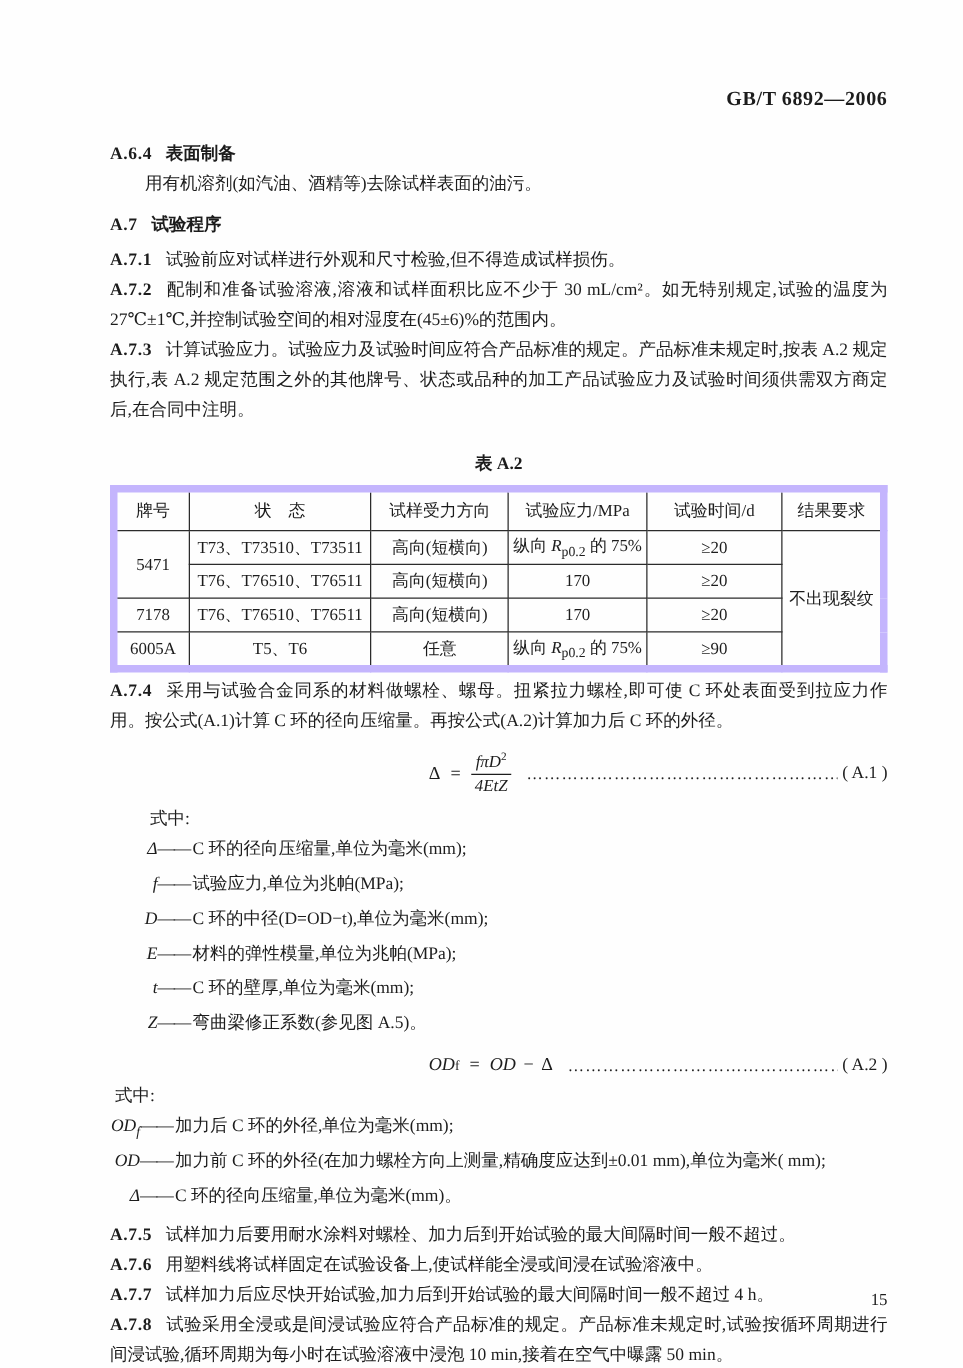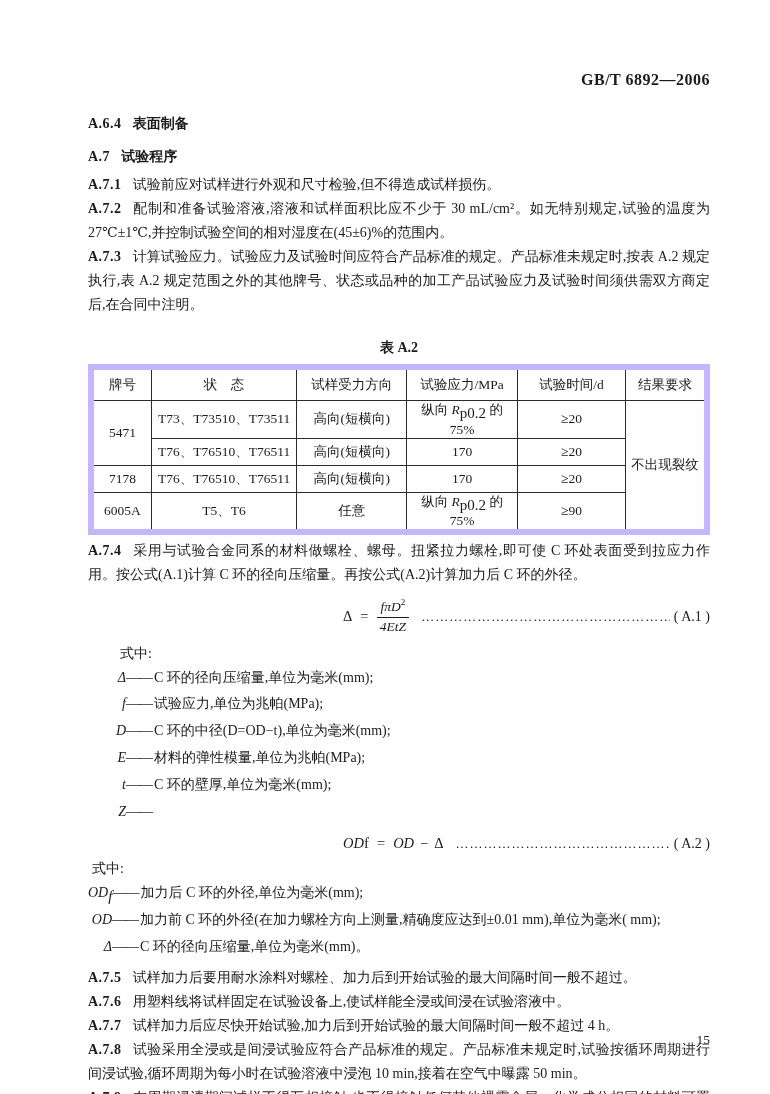--- a/index.html
+++ b/index.html
@@ -25,21 +25,21 @@
   
   .tbl-title{text-align:center;font-weight:700;font-size:14px;margin:19px 0 4px;line-height:24px;}
   table{width:100%;border-collapse:collapse;table-layout:fixed;border:6px solid #c4b5fd;}
   th,td{
     border:1px solid #2b2b2b;text-align:center;vertical-align:middle;
     font-size:13.5px;font-weight:400;padding:0 2px;
   }
   th{height:30px;}
   td{height:26px;}
   td i,th i{font-style:italic;font-family:"Liberation Serif",serif;}
-  sub{font-size:15px;}
+  sub{font-size:11px;}
   sup{font-size:9px;}
   
   .formula-row{display:flex;align-items:center;padding-left:255px;font-size:14.5px;}
   .f-a1{margin:10px 0 6px;}
   .f-a2{margin:9px 0 5px;}
   .f-left{display:inline-flex;align-items:center;white-space:nowrap;}
   .f-eq{margin:0 8px;}
   .f-op{margin:0 6px;}
   .f-left i{font-style:italic;}
   .frac{display:inline-block;text-align:center;vertical-align:middle;font-size:13.5px;line-height:1.25;}
@@ -66,20 +66,21 @@
 <body>
 
 <div class="page">
   <div class="content">
 
     <div class="doc-code">GB/T 6892—2006</div>
 
     <p class="h-sec mt-a64">
       <span class="num">A.6.4</span><span>表面制备</span>
     </p>
+    <p class="body ind2">用有机溶剂(如汽油、酒精等)去除试样表面的油污。</p>
 
     <p class="h-sec mt-a7">
       <span class="num">A.7</span><span>试验程序</span>
     </p>
 
     <p class="body mt-sm">
       <span class="num">A.7.1</span><span>试验前应对试样进行外观和尺寸检验,但不得造成试样损伤。</span>
     </p>
     <p class="body">
       <span class="num">A.7.2</span><span>配制和准备试验溶液,溶液和试样面积比应不少于 30 mL/cm²。如无特别规定,试验的温度为 27℃±1℃,并控制试验空间的相对湿度在(45±6)%的范围内。</span>
@@ -179,20 +180,21 @@
       <span class="dtext">材料的弹性模量,单位为兆帕(MPa);</span>
     </div>
     <div class="def def1">
       <span class="dsym"><i>t</i><sub></sub></span>
       <span class="ddash">——</span>
       <span class="dtext">C 环的壁厚,单位为毫米(mm);</span>
     </div>
     <div class="def def1">
       <span class="dsym"><i>Z</i><sub></sub></span>
       <span class="ddash">——</span>
+      <span class="dtext">弯曲梁修正系数(参见图 A.5)。</span>
     </div>
 
     <div class="formula-row f-a2">
       <span class="f-left">
         <i>OD</i>
           <sub>f</sub>
         <span class="f-eq">=</span>
         <i>OD</i>
         <span class="f-op">−</span>
         <span>Δ</span>

